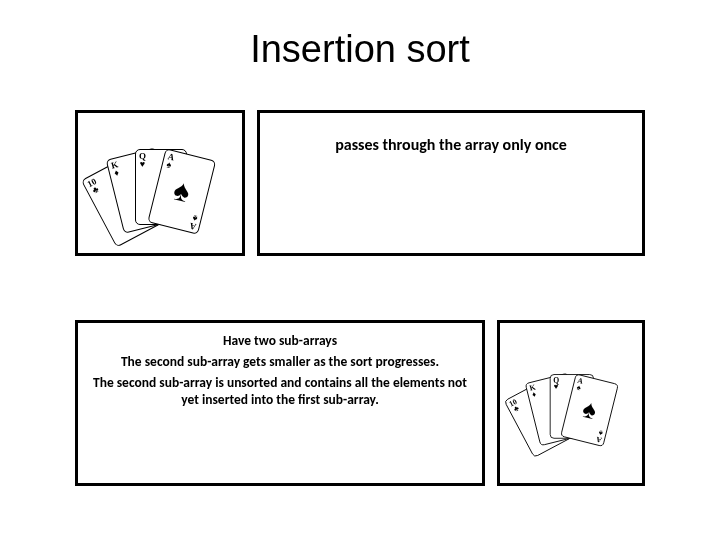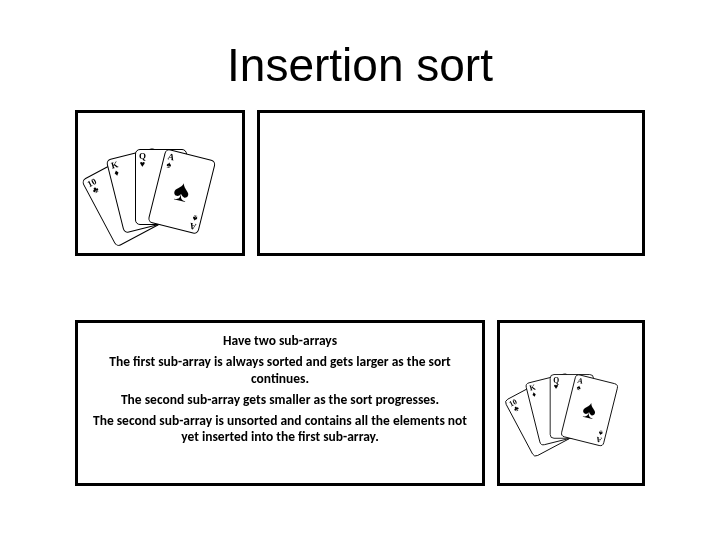--- a/index.html
+++ b/index.html
@@ -5,23 +5,23 @@
   * { box-sizing: border-box; margin: 0; padding: 0; }
   body {
     width: 720px;
     height: 540px;
     background: #fff;
     font-family: Calibri, Arial, sans-serif;
     color: #000;
     position: relative;
   }
   .title {
-    font-size: 46px;
+    font-size: 38px;
     text-align: center;
-    padding-top: 38px;
+    padding-top: 28px;
     font-weight: 400;
     font-family: Arial, sans-serif;
   }
   .row1 {
     position: absolute;
     top: 110px;
     left: 75px;
     right: 75px;
     display: flex;
     gap: 12px;
@@ -147,27 +147,27 @@
         <div class="bot"><span>Q</span><br><span>♥</span></div>
       </div>
       <div class="card c3">
         <div class="top"><span>A</span><br><span>♠</span></div>
         <div class="suit-big">♠</div>
         <div class="bot"><span>A</span><br><span>♠</span></div>
       </div>
     </div>
   </div>
   <div class="box box-text1">
+    <p class="bold">passes through the array only once</p>
   </div>
 </div>
 
 <div class="row2">
   <div class="box box-text2">
     <p>Have two sub-arrays</p>
-    <p>The first sub-array is always sorted and gets larger as the sort continues.</p>
     <p>The second sub-array gets smaller as the sort progresses.</p>
     <p>The second sub-array is unsorted and contains all the elements not yet inserted into the first sub-array.</p>
   </div>
   <div class="box box-cards-sm2">
     <div class="fan fan-sm">
       <div class="card c0">
         <div class="top"><span>10</span><br><span>♣</span></div>
         <div class="bot"><span>10</span><br><span>♣</span></div>
       </div>
       <div class="card c1">

